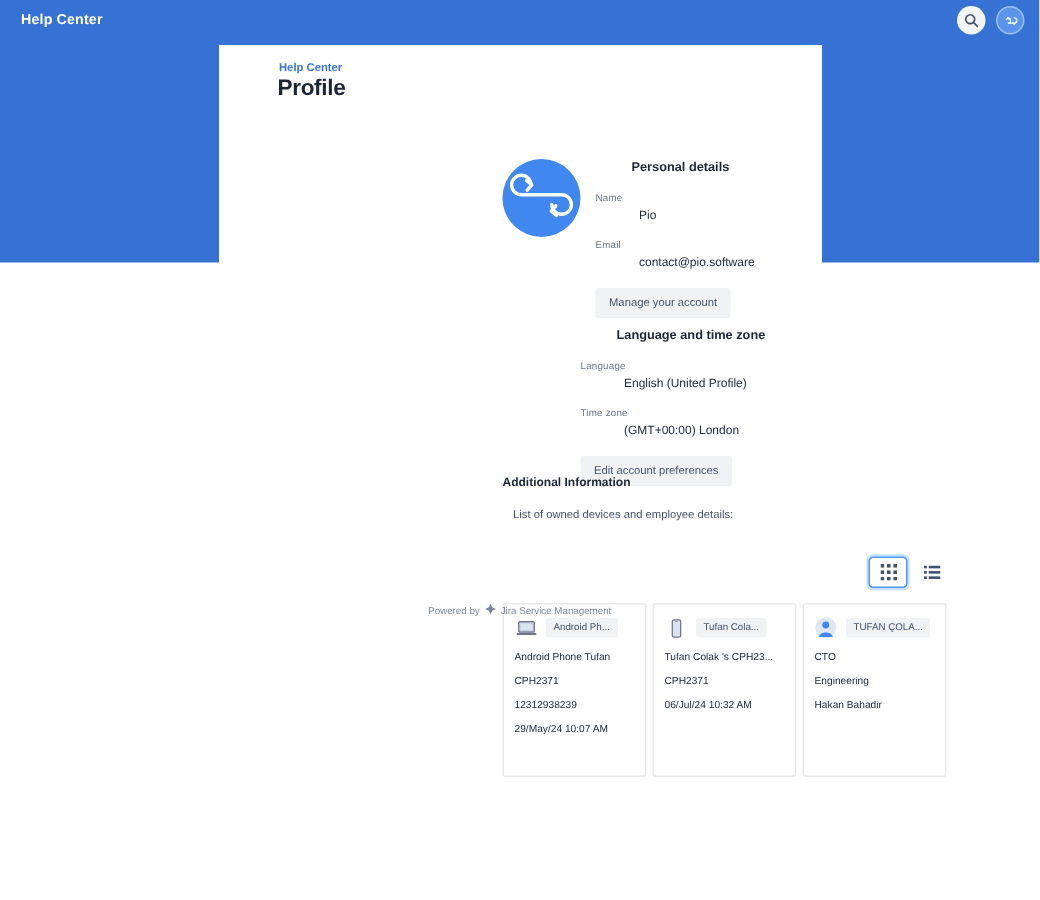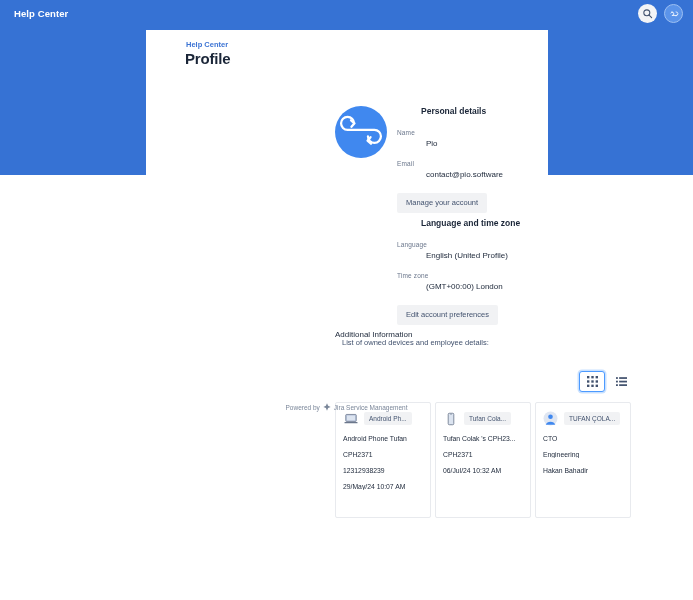--- a/index.html
+++ b/index.html
@@ -120,32 +120,31 @@
     padding: 5px 9px 6px 9px;
     border-radius: 2px;
     border: none;
     font-family: Liberation Sans, sans-serif;
     cursor: pointer;
     white-space: nowrap;
   }
 
   .lang-block {
     position: absolute;
-    left: 251px; top: 188px;
+    left: 241px; top: 188px;
     width: 180px;
   }
 
   
   .addl-head {
     position: absolute;
     left: 189px; top: 287px;
     font-size: 8px;
-    font-weight: normal;
-    color: #1b2638;
-    margin-top: 13px;
+    font-weight: bold;
+    color: #1b2638;
   }
   .addl-sub {
     position: absolute;
     left: 196px; top: 308px;
     font-size: 7.5px;
     color: #42526e;
   }
 
   
   .view-toggle {

